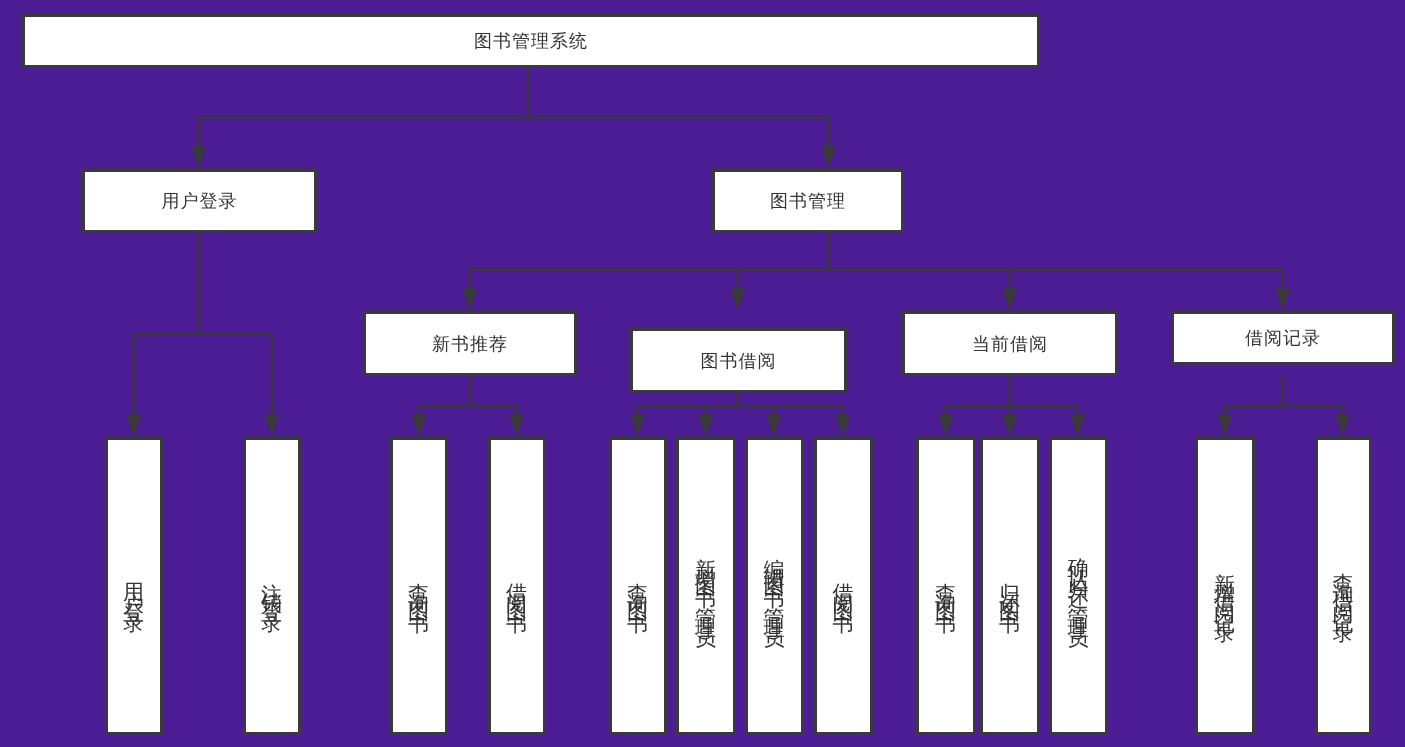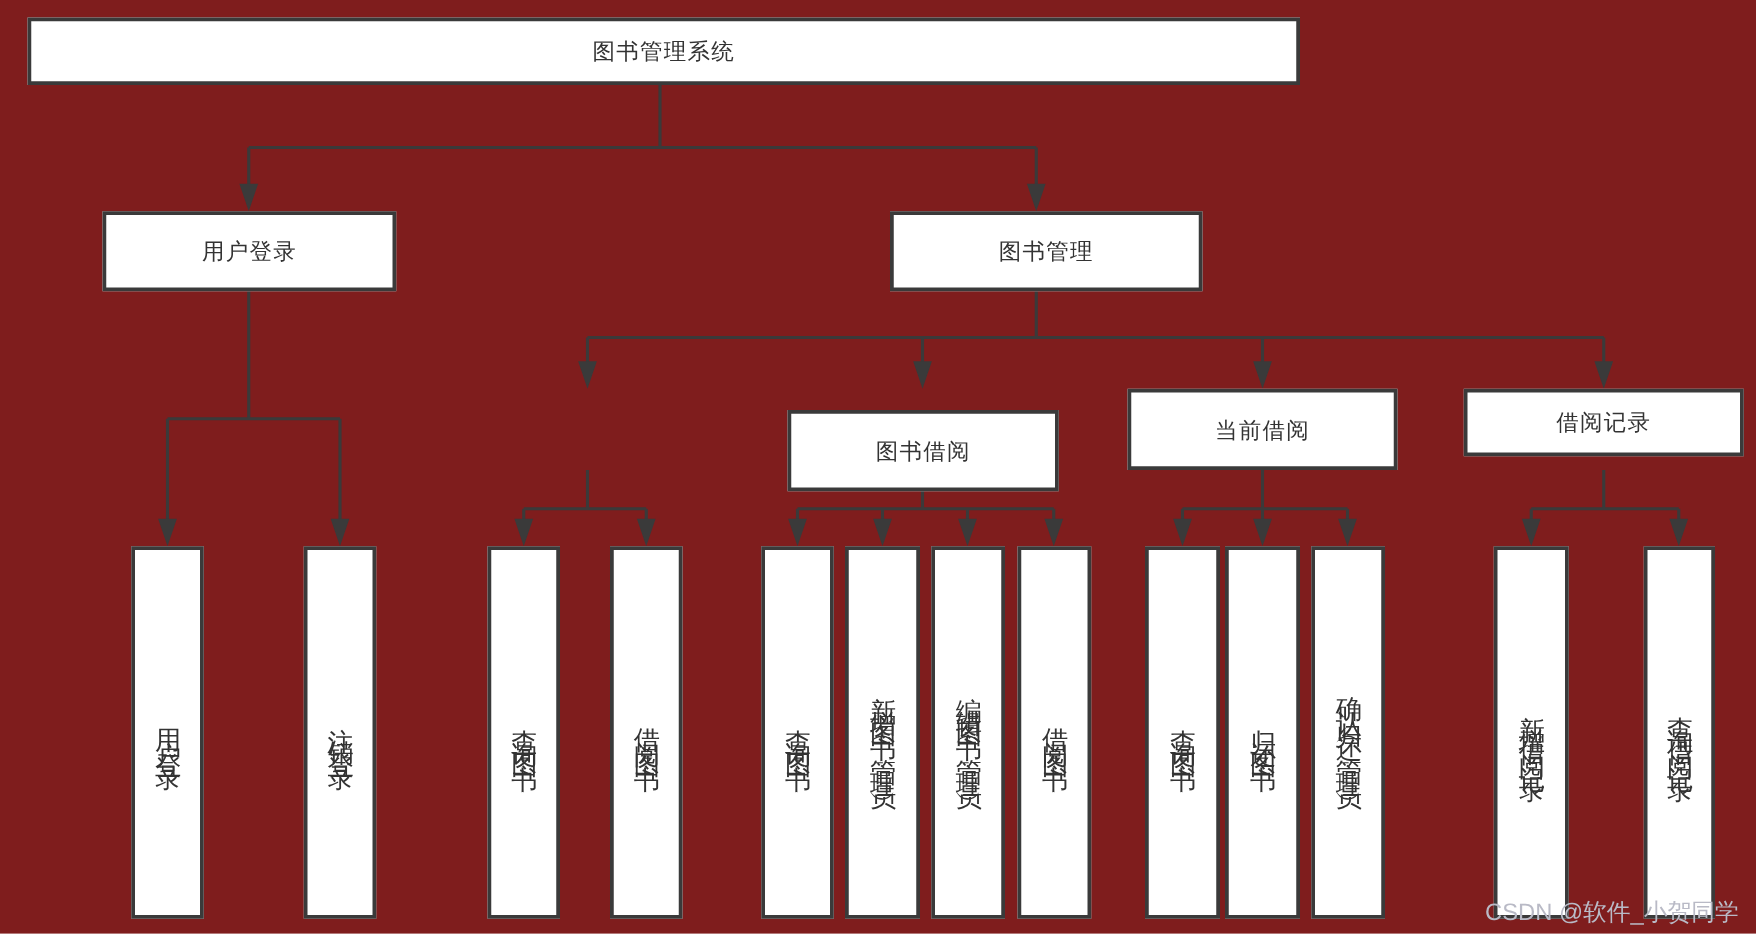--- a/index.html
+++ b/index.html
@@ -1,19 +1,19 @@
 <!DOCTYPE html>
 <html><head>
 <meta charset="utf-8">
 <style>
   html,body{margin:0;padding:0;background:#ffffff;}
   #canvas{
     position:relative;
     width:1405px;height:747px;
-    background:#7f1d1d;
+    background:#4c1d95;
     font-family:"Liberation Sans", sans-serif;
     overflow:hidden;
   }
   #wires{position:absolute;left:0;top:0;width:1405px;height:747px;}
   .box{
     position:absolute;
     box-sizing:border-box;
     border:3px solid #3a3a3a;
     background:#ffffff;
     display:flex;align-items:center;justify-content:center;
@@ -26,21 +26,21 @@
     text-orientation:mixed;
     font-size:21px;
     letter-spacing:10px;
     line-height:1;
     color:#333333;
     white-space:nowrap;
   }
   
   #b-root {left:22px;  top:14px;  width:1018px;height:54px;}
   #b-user {left:82px;  top:169px; width:235px; height:64px;}
-  #b-mgmt {left:712px; top:169px; width:250px; height:64px;}
+  #b-mgmt {left:712px; top:169px; width:192px; height:64px;}
   #b-rec  {left:363px; top:311px; width:214px; height:65px;}
   #b-bor  {left:630px; top:311px; width:217px; height:65px;margin-top:17px;}
   #b-cur  {left:902px; top:311px; width:216px; height:65px;justify-content:center;}
   #b-log  {left:1171px;top:311px; width:224px; height:54px;}
   #lf-1 {left:105px; width:58px;}
   #lf-2 {left:243px; width:58px;}
   #lf-3 {left:390px; width:58px;}
   #lf-4 {left:488px; width:58px;}
   #lf-5 {left:609px; width:58px;}
   #lf-6 {left:676px; width:60px;}
@@ -108,20 +108,23 @@
     <span class="hlabel">图书管理系统</span>
   </div>
 
   <div class="box" id="b-user">
     <span class="hlabel">用户登录</span>
   </div>
   <div class="box" id="b-mgmt">
     <span class="hlabel">图书管理</span>
   </div>
 
+  <div class="box" id="b-rec">
+    <span class="hlabel">新书推荐</span>
+  </div>
   <div class="box" id="b-bor">
     <span class="hlabel">图书借阅</span>
   </div>
   <div class="box" id="b-cur">
     <span class="hlabel">当前借阅</span>
   </div>
   <div class="box" id="b-log">
     <span class="hlabel">借阅记录</span>
   </div>
 
@@ -158,14 +161,13 @@
   <div class="box leaf" id="lf-11">
     <span class="vtext">确认归还（管理员）</span>
   </div>
   <div class="box leaf" id="lf-12">
     <span class="vtext">新增借阅记录</span>
   </div>
   <div class="box leaf" id="lf-13">
     <span class="vtext">查询借阅记录</span>
   </div>
 
-  <div id="watermark">CSDN @软件_小贺同学</div>
 </div>
 
 </body></html>

